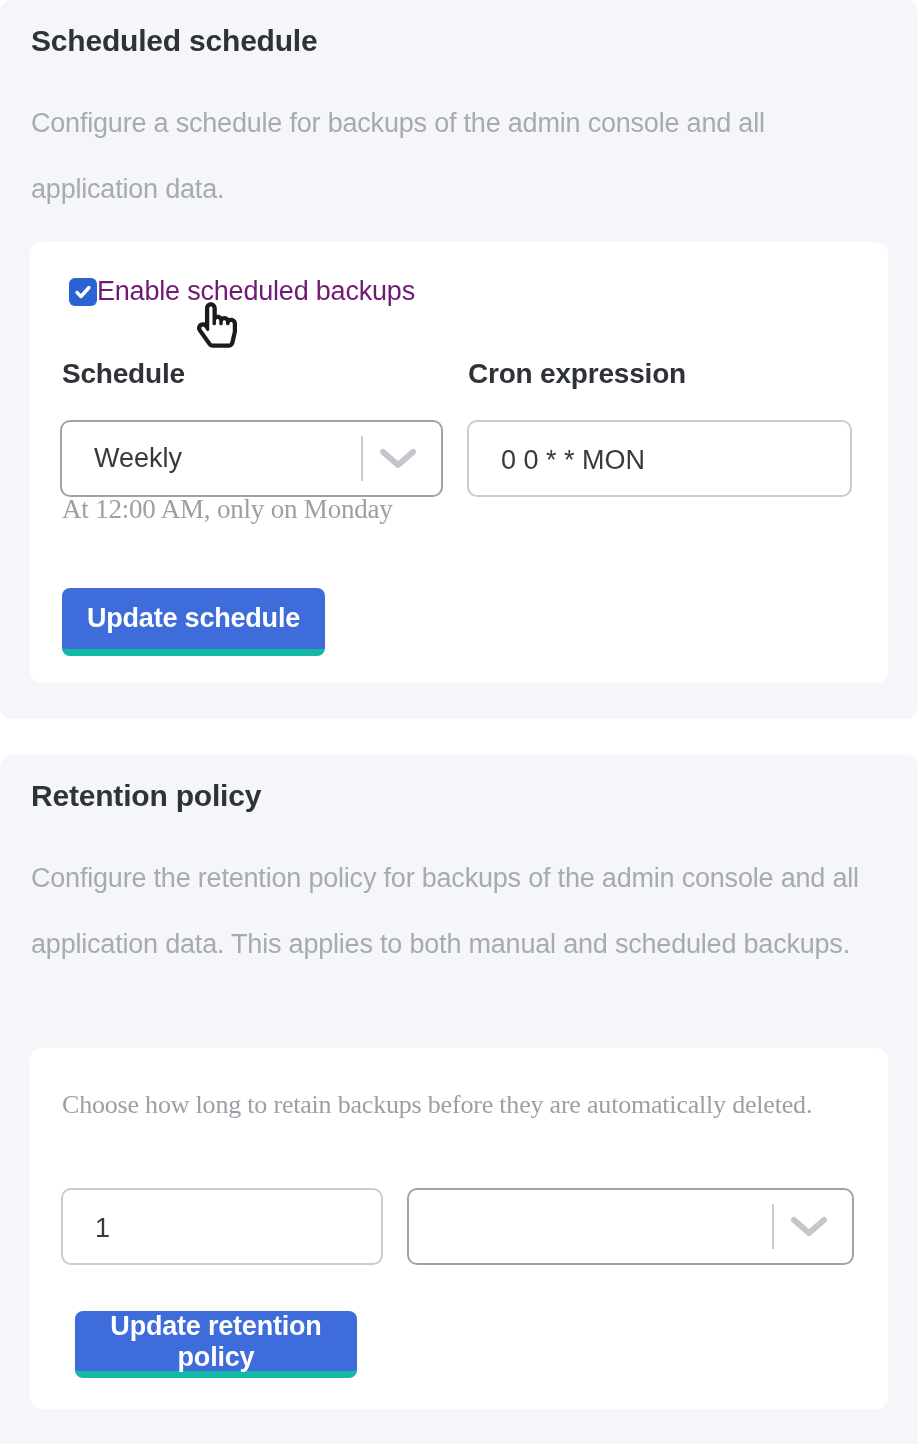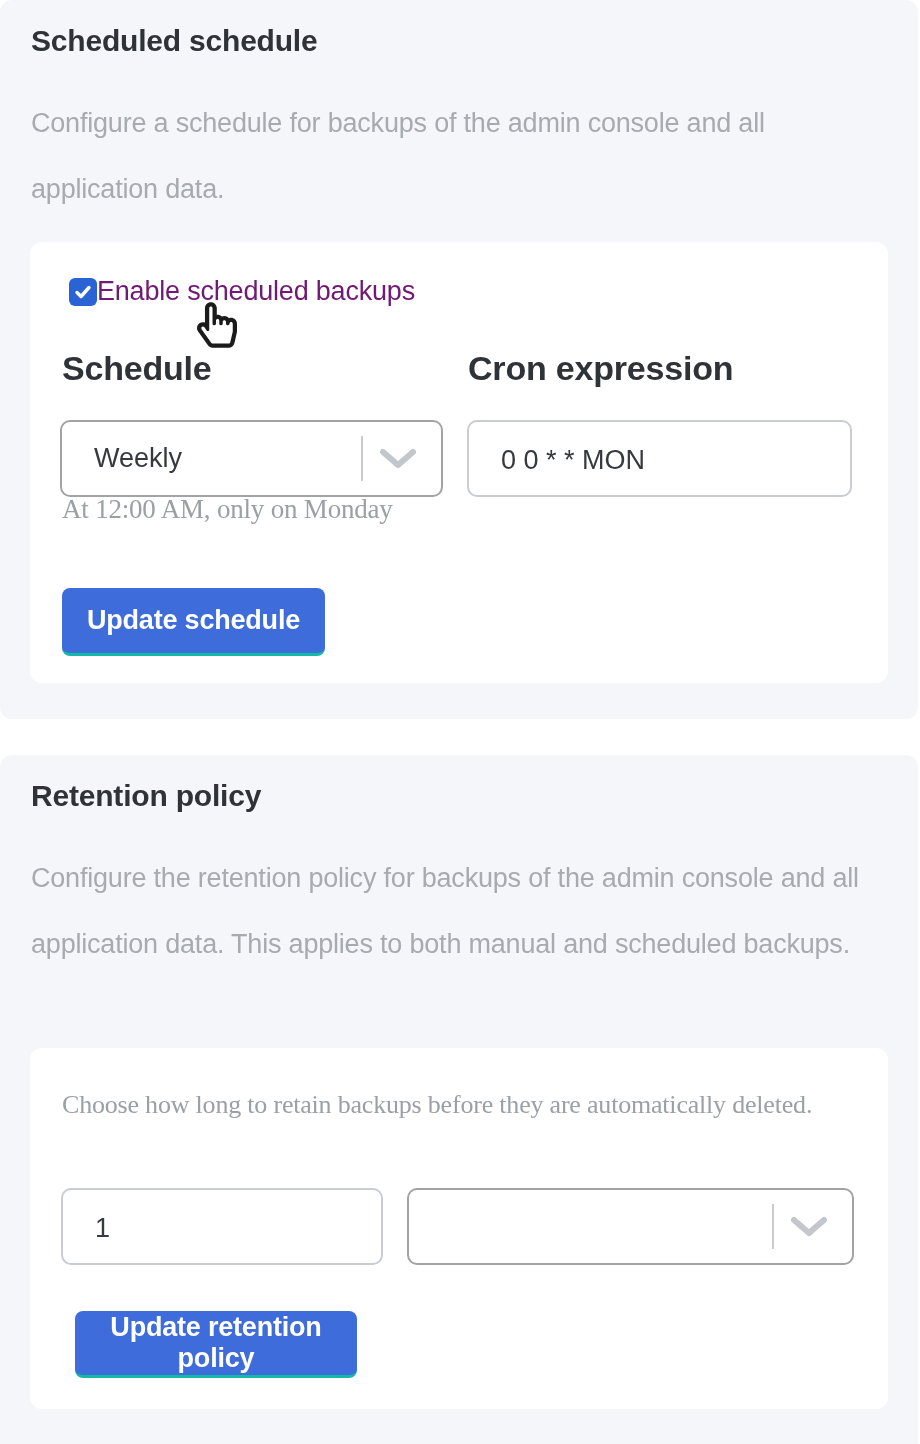--- a/index.html
+++ b/index.html
@@ -26,38 +26,38 @@
   .checkbox-row { position:absolute; left:39px; top:34px; display:flex; align-items:center; }
   .checkbox { width:28px; height:28px; border-radius:6px; background:#2a63d4;
               display:flex; align-items:center; justify-content:center; flex:0 0 auto;
               cursor:pointer; }
   .checkbox svg { width:18px; height:18px; }
   .checkbox-label { font-size:27px; color:#701a75; letter-spacing:-0.2px;
                     cursor:pointer; }
 
   .cursor-icon { position:absolute; left:167px; top:60px; width:40px; height:46px; }
 
-  .field-label { position:absolute; font-size:34px; font-weight:700; color:#2f3237;
-                 letter-spacing:-0.2px; }
+  .field-label { position:absolute; font-size:28px; font-weight:700; color:#2f3237;
+                 letter-spacing:-0.2px;margin-top:9px; }
 
   .text-input { position:absolute; height:77px; border:2px solid #c9ccd0; border-radius:10px;
                 background:#ffffff; font-family:"Liberation Sans", sans-serif;
                 font-size:27px; color:#36393d; padding:4px 0 0 32px; outline:none; }
 
   .select { position:absolute; height:77px; border:2px solid #a3a3a3; border-radius:10px;
             background:#ffffff; cursor:pointer; }
   .select-value { position:absolute; left:32px; top:0; height:73px; display:flex;
                   align-items:center; font-size:27px; color:#36393d; }
   .select-divider { position:absolute; right:78px; top:14px; width:2px; height:45px;
                     background:#c8cbcf; }
   .select-chevron { position:absolute; right:24px; top:26px; width:38px; height:22px; }
 
   .helper { position:absolute; left:32px; font-size:27px; color:#9ba0a5; letter-spacing:-0.2px;font-family:Liberation Serif, serif; }
 
-  .btn { position:absolute; border:none; border-bottom:3px solid #14b8a6; border-radius:8px;
+  .btn { position:absolute; border:none; border-bottom:7px solid #14b8a6; border-radius:8px;
          background:#3f6cdb; color:#ffffff; font-family:"Liberation Sans", sans-serif;
          font-size:27px; font-weight:700; letter-spacing:-0.2px; cursor:pointer; }
 </style>
 </head>
 <body>
 
 <div class="canvas">
 
   <div class="section sec1">
     <div class="sec-title">Scheduled schedule</div>

